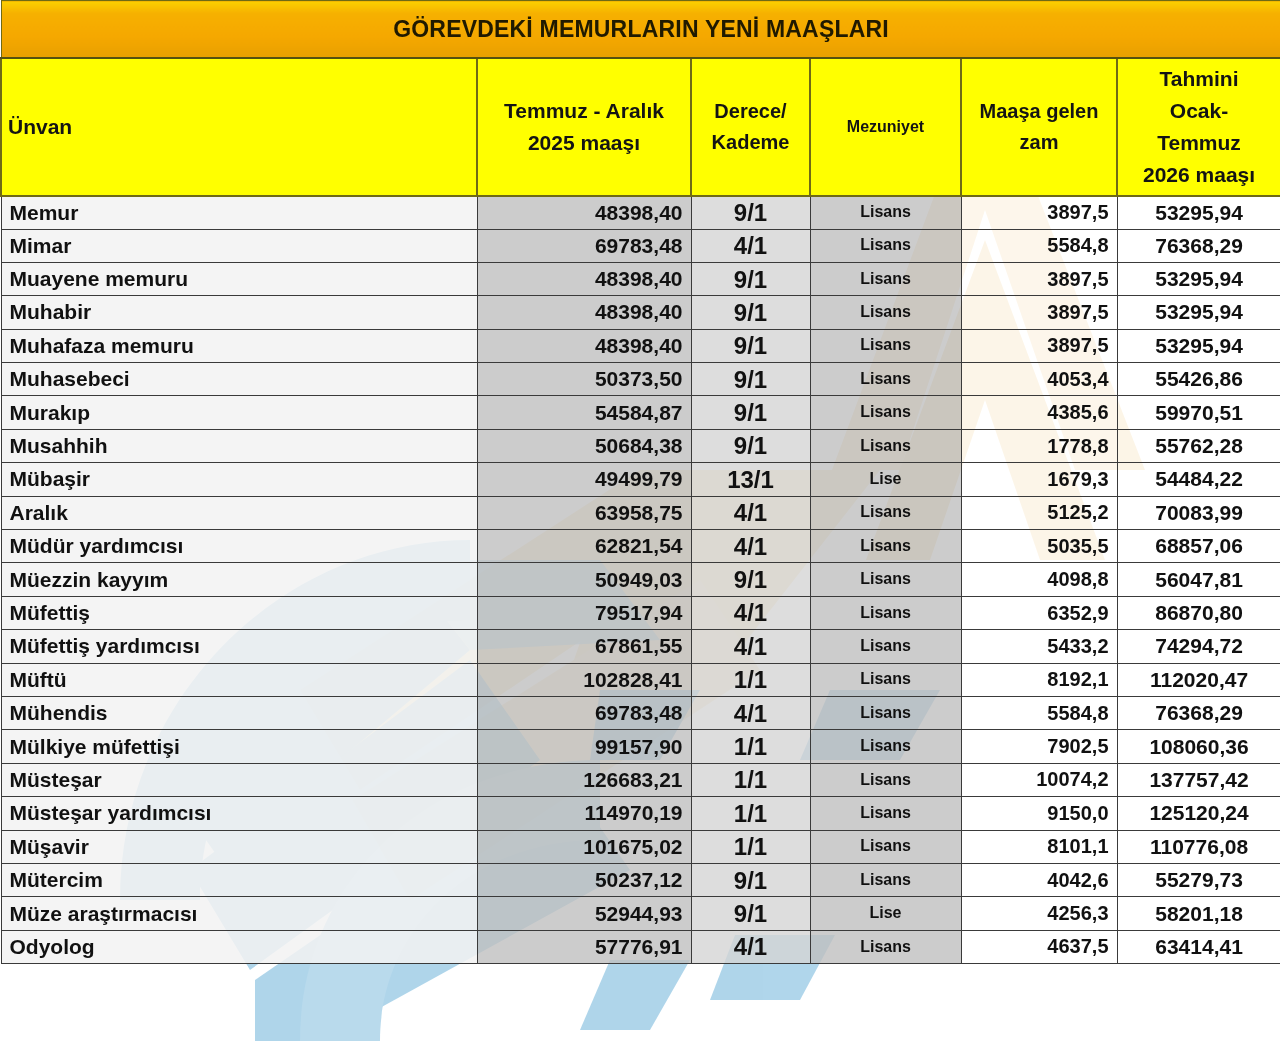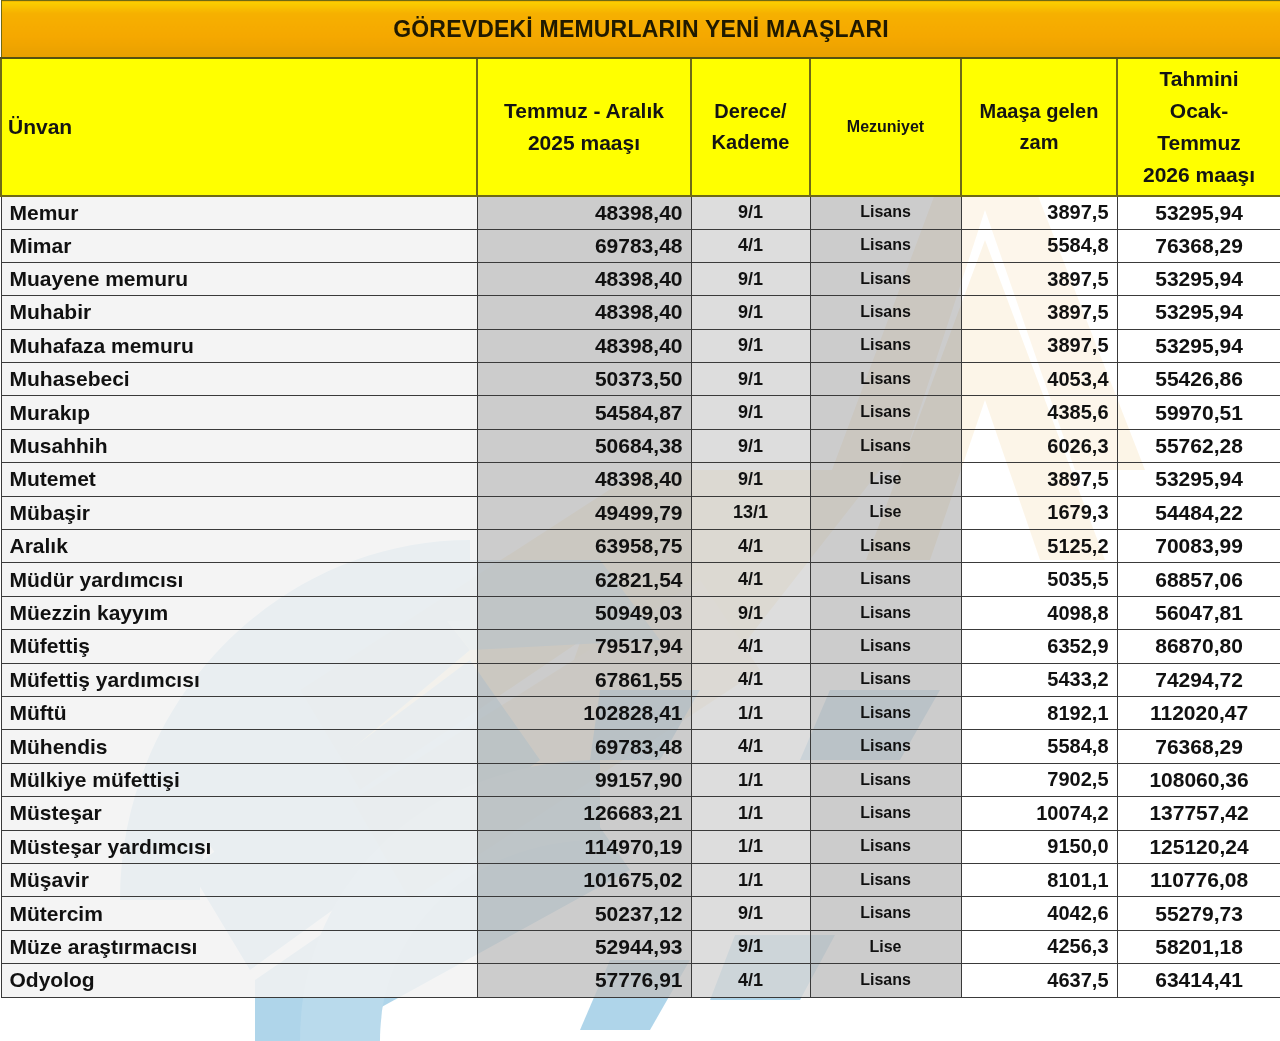--- a/index.html
+++ b/index.html
@@ -102,21 +102,21 @@
   td.c-temmuz {
     background: rgba(191,191,191,0.80);
     text-align: right;
     font-size: 21px;
     border-right: 2px solid #2c2c2c;
     padding-right: 14px;
   }
   td.c-derece {
     background: rgba(212,212,212,0.80);
     text-align: center;
-    font-size: 18px;
+    font-size: 24px;
     border-right: 2px solid #2c2c2c;
   }
   td.c-mez {
     background: rgba(191,191,191,0.80);
     text-align: center;
     font-size: 16px;
     border-right: 2px solid #2c2c2c;
   }
   td.c-zam {
     background: rgba(255,255,255,0.68);
@@ -268,30 +268,22 @@
             <td class="c-derece">9/1</td>
             <td class="c-mez">Lisans</td>
             <td class="c-zam">4385,6</td>
             <td class="c-tahmini">59970,51</td>
           </tr>
           <tr>
             <td class="c-unvan">Musahhih</td>
             <td class="c-temmuz">50684,38</td>
             <td class="c-derece">9/1</td>
             <td class="c-mez">Lisans</td>
-            <td class="c-zam">6026,3</td>
+            <td class="c-zam">1778,8</td>
             <td class="c-tahmini">55762,28</td>
-          </tr>
-          <tr>
-            <td class="c-unvan">Mutemet</td>
-            <td class="c-temmuz">48398,40</td>
-            <td class="c-derece">9/1</td>
-            <td class="c-mez">Lise</td>
-            <td class="c-zam">3897,5</td>
-            <td class="c-tahmini">53295,94</td>
           </tr>
           <tr>
             <td class="c-unvan">Mübaşir</td>
             <td class="c-temmuz">49499,79</td>
             <td class="c-derece">13/1</td>
             <td class="c-mez">Lise</td>
             <td class="c-zam">1679,3</td>
             <td class="c-tahmini">54484,22</td>
           </tr>
           <tr>

